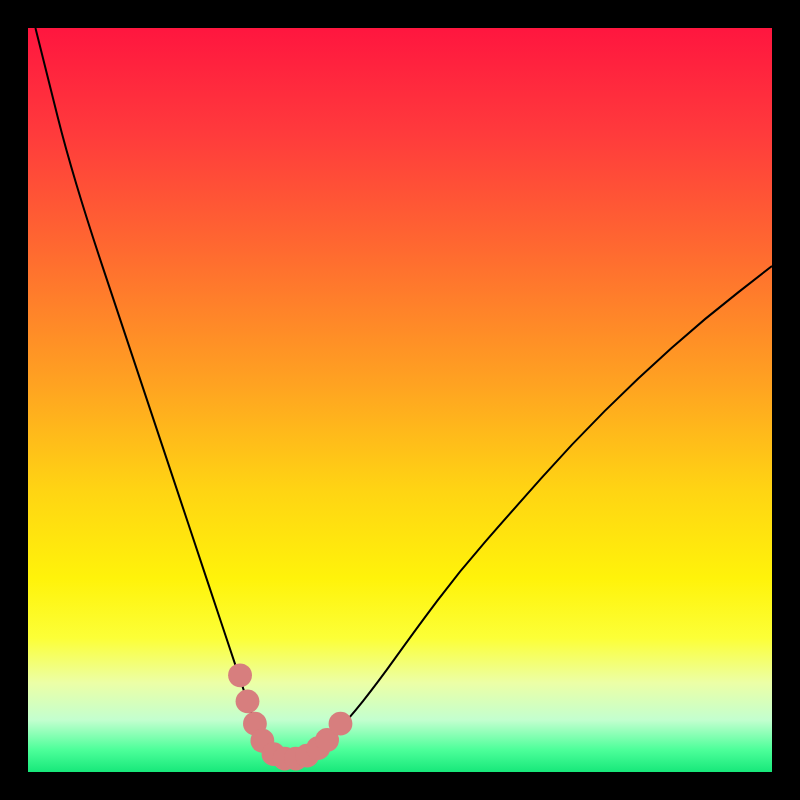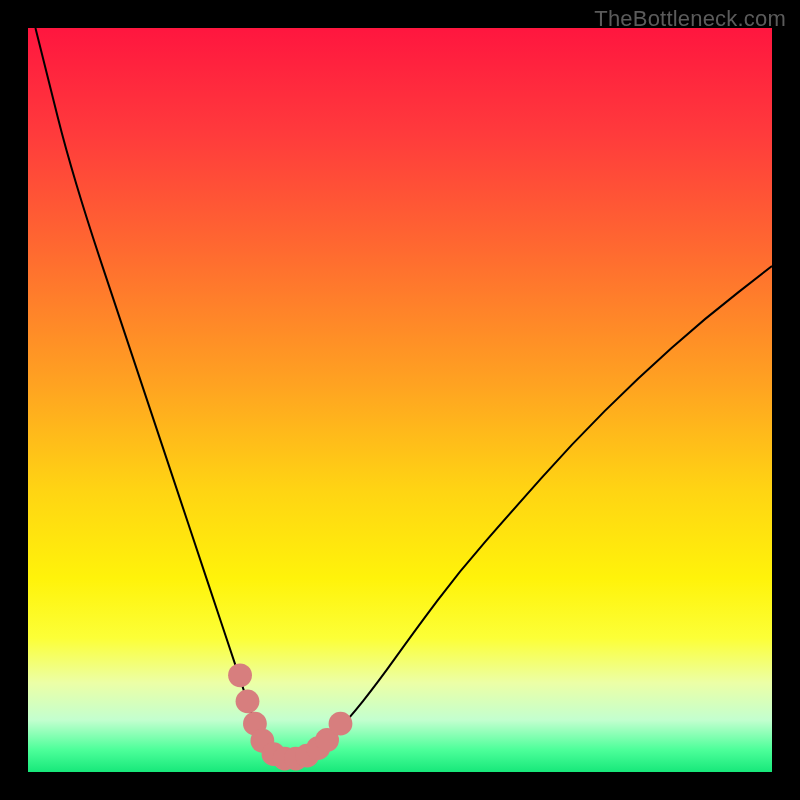--- a/index.html
+++ b/index.html
@@ -61,14 +61,13 @@
           <circle cx="245.52" cy="726.144" r="11.904" fill="#d77e7e"></circle>
           <circle cx="256.68" cy="730.608" r="11.904" fill="#d77e7e"></circle>
           <circle cx="267.84" cy="730.608" r="11.904" fill="#d77e7e"></circle>
           <circle cx="279" cy="727.632" r="11.904" fill="#d77e7e"></circle>
           <circle cx="290.16" cy="720.192" r="11.904" fill="#d77e7e"></circle>
           <circle cx="299.088" cy="712.008" r="11.904" fill="#d77e7e"></circle>
           <circle cx="312.47999999999996" cy="695.64" r="11.904" fill="#d77e7e"></circle>
         </g>
     </svg>
   </div>
-  <div class="watermark">TheBottleneck.com</div>
 </div>
 
 </body></html>

